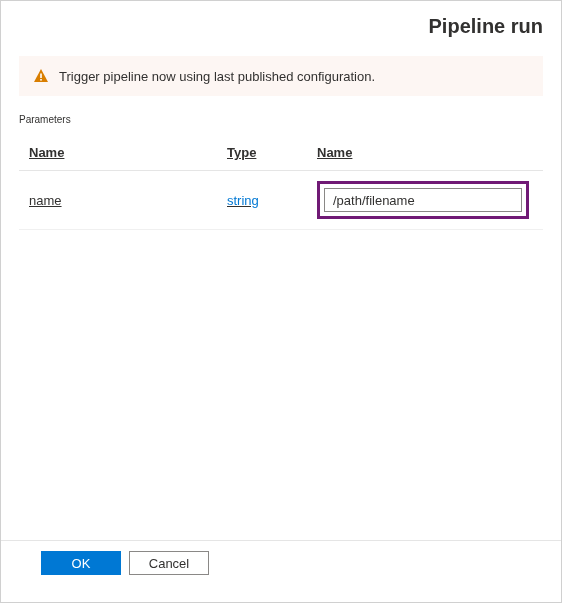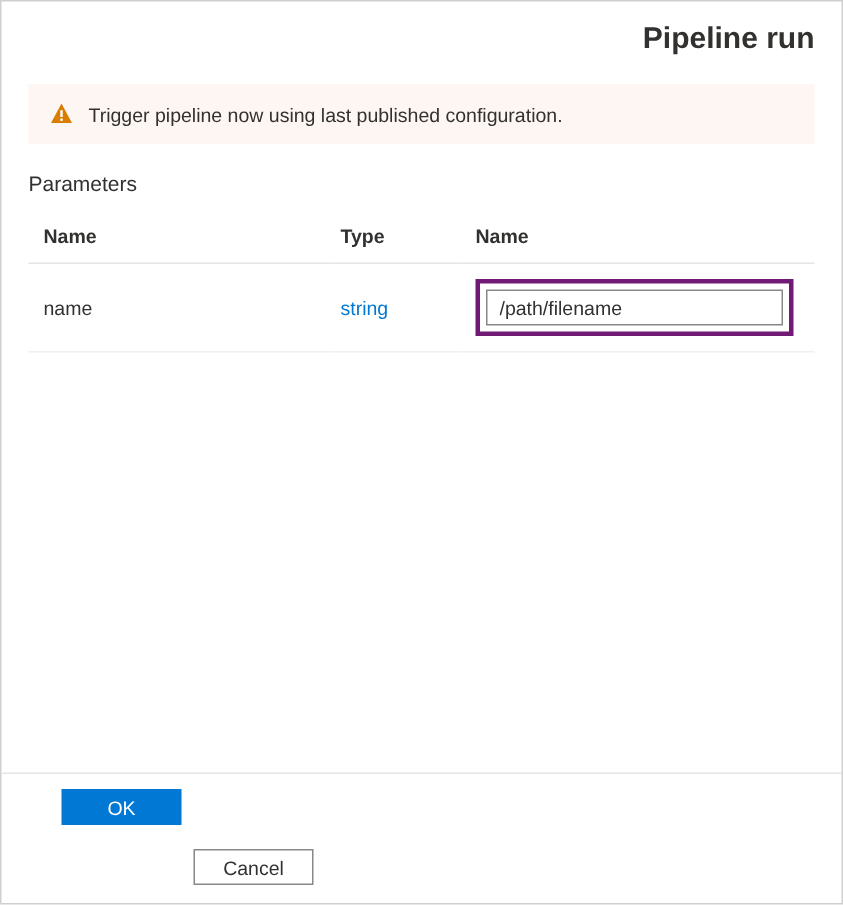--- a/index.html
+++ b/index.html
@@ -44,27 +44,28 @@
       width: 16px;
       height: 16px;
       display: block;
     }
     .info-banner-text {
       font-size: 13px;
       color: #323130;
     }
     .section-label {
       padding: 4px 18px 10px 18px;
-      font-size: 14px;
+      font-size: 10px;
       color: #323130;
     }
     .params-table {
       width: calc(100% - 36px);
       margin: 0 18px;
       border-collapse: collapse;
+      text-decoration: underline;
     }
     .params-table thead th {
       text-align: left;
       font-weight: 600;
       font-size: 13px;
       color: #323130;
       padding: 10px 8px;
       border-bottom: 1px solid #e5e5e5;
     }
     .params-table thead th:first-child {
@@ -99,21 +100,21 @@
       height: 24px;
       border: 1px solid #8a8886;
       padding: 3px 8px;
       font-size: 13px;
       font-family: inherit;
       color: #323130;
       background: #ffffff;
     }
     .footer {
       position: absolute;
-      bottom: 0;
+      bottom: 15px;
       left: 0;
       right: 0;
       border-top: 1px solid #e5e5e5;
       padding: 10px 18px 12px 40px;
       display: flex;
       gap: 8px;
     }
     .btn {
       min-width: 80px;
       height: 24px;
@@ -127,21 +128,20 @@
       justify-content: center;
     }
     .btn-primary {
       background: #0078d4;
       color: #ffffff;
     }
     .btn-secondary {
       background: #ffffff;
       color: #323130;
       border: 1px solid #8a8886;
-      margin-top: 40px;
     }
   </style>
 </head>
 <body>
 
 <div class="header">
   <h1>Pipeline run</h1>
 </div>
 
 <div class="info-banner">

